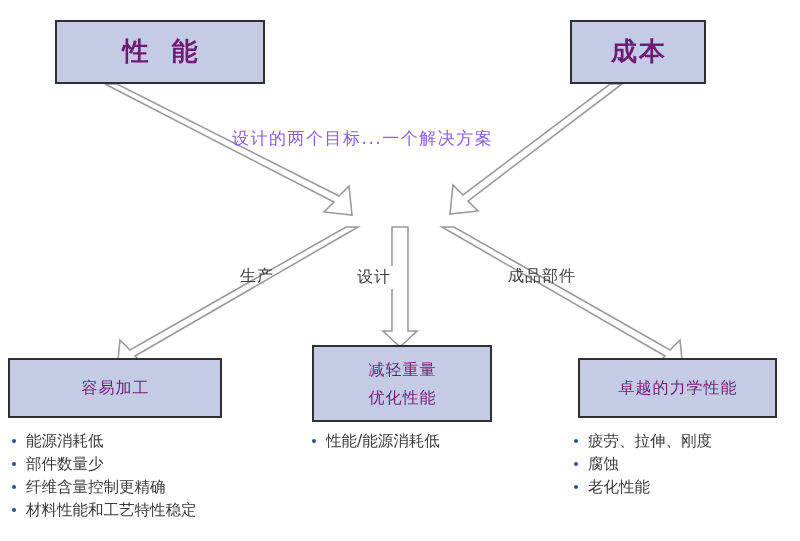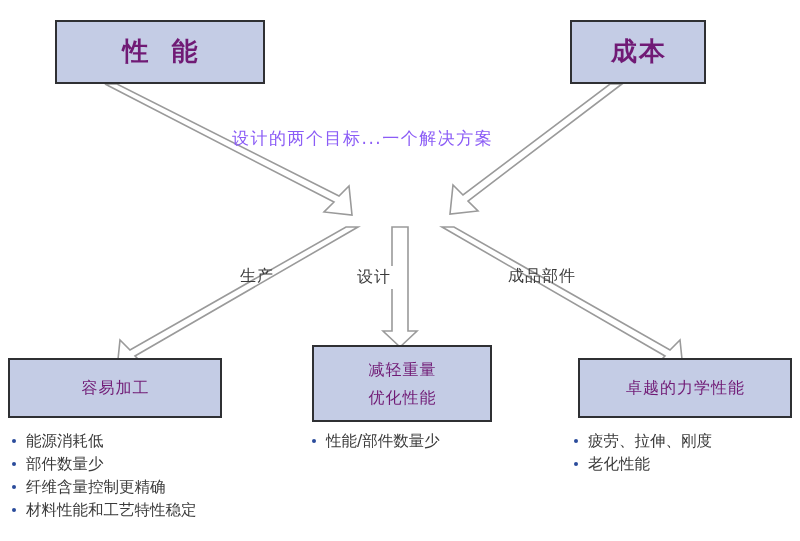--- a/index.html
+++ b/index.html
@@ -82,21 +82,21 @@
     left: 312px; top: 345px; width: 180px; height: 77px;
   }
   #box-weight-performance .line {
     font-size: 16px;
     letter-spacing: 1px;
     text-indent: 1px;
     font-weight: 400;
     margin: 3px 0;
   }
   #box-mechanical {
-    left: 578px; top: 358px; width: 214px; height: 60px;
+    left: 578px; top: 358px; width: 199px; height: 60px;
   }
   #box-mechanical .line {
     font-size: 16px;
     letter-spacing: 1px;
     text-indent: 1px;
     font-weight: 400;
   }
 
   
   .edge-label {
@@ -209,21 +209,22 @@
   </div>
 
   <ul class="bullet-list" id="list-easy-processing">
       <li><span class="dot"></span><span>能源消耗低</span></li>
       <li><span class="dot"></span><span>部件数量少</span></li>
       <li><span class="dot"></span><span>纤维含量控制更精确</span></li>
       <li><span class="dot"></span><span>材料性能和工艺特性稳定</span></li>
     </ul>
 
   <ul class="bullet-list" id="list-weight">
-      <li><span class="dot"></span><span>性能/部件数量少</span></li>
+      <li><span class="dot"></span><span>性能/能源消耗低</span></li>
     </ul>
 
   <ul class="bullet-list" id="list-mechanical">
       <li><span class="dot"></span><span>疲劳、拉伸、刚度</span></li>
+      <li><span class="dot"></span><span>腐蚀</span></li>
       <li><span class="dot"></span><span>老化性能</span></li>
     </ul>
 
 </div>
 
 </body></html>

